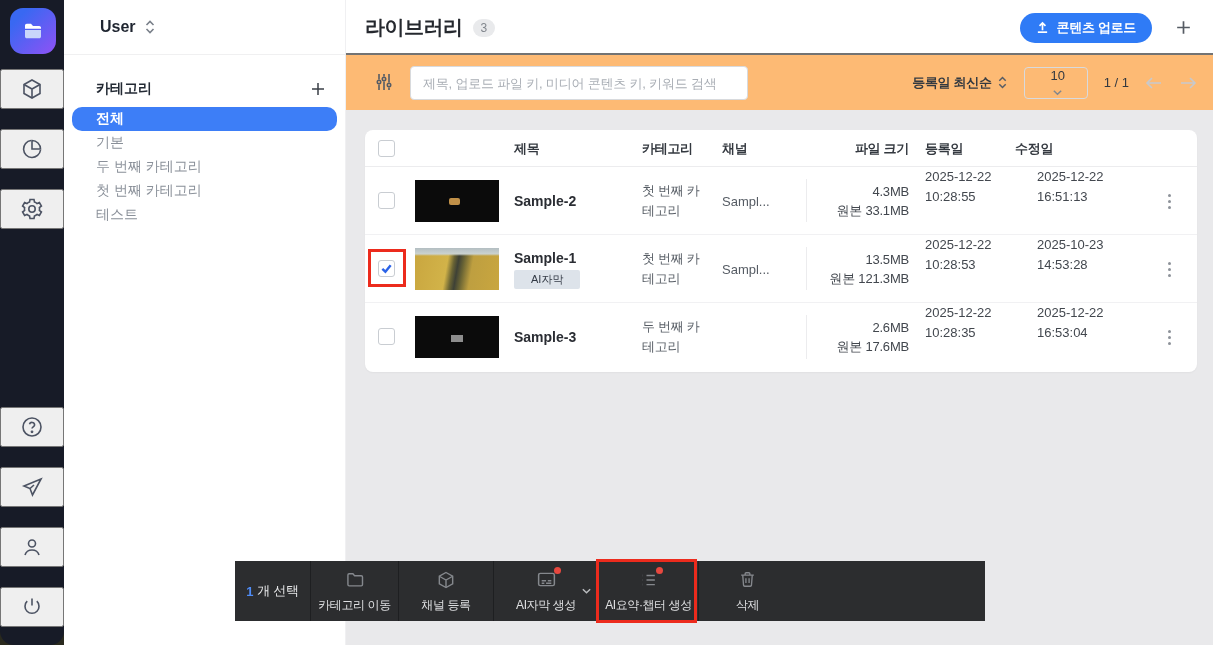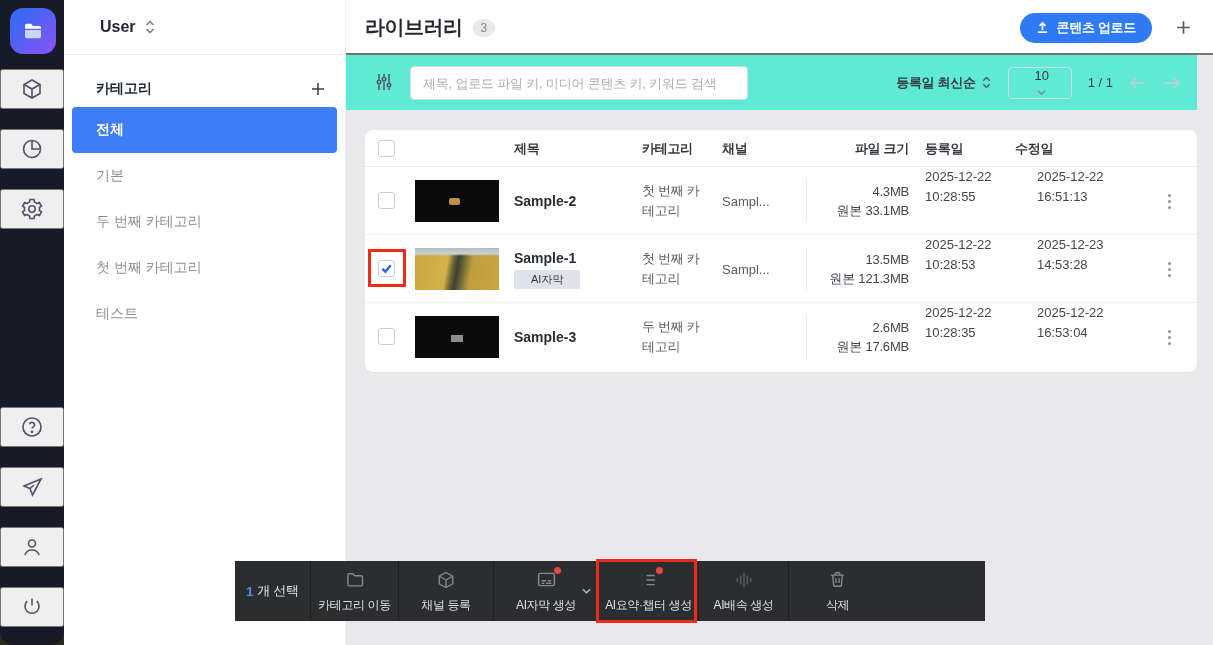--- a/index.html
+++ b/index.html
@@ -20,37 +20,37 @@
 
   
   .sidebar { position:absolute; left:64px; top:0; width:282px; height:645px; background:#FFFFFF; z-index:2;
           border-right:1px solid #F0F0F2; }
   .workspace { position:absolute; left:0; top:0; width:282px; height:55px; border-bottom:1px solid #F0F0F1;
           display:flex; align-items:center; padding-left:36px; gap:8px; }
   .workspace .ws-name { font-size:16px; font-weight:bold; color:#1F2530; }
   .cat-head { position:absolute; left:32px; right:18px; top:78px; height:22px; display:flex; align-items:center; justify-content:space-between; }
   .cat-title { font-size:14px; font-weight:bold; color:#232A34; }
   .cat-list { position:absolute; left:8px; right:8px; top:107px; }
-  .cat-item { height:46px; display:flex; align-items:center; padding-left:24px; font-size:14px; color:#8A9099;
-          border-radius:4px; cursor:pointer; }
+  .cat-item { height:24px; display:flex; align-items:center; padding-left:24px; font-size:14px; color:#8A9099;
+          border-radius:10px; cursor:pointer; }
   .cat-item.active { background:#3D7EF7; color:#FFFFFF; font-weight:bold; }
 
   
   .main-header { position:absolute; left:346px; right:0; top:0; height:55px; background:#FFF;
           border-bottom:2px solid #737373; z-index:1; }
   .page-title-wrap { position:absolute; left:19px; top:0; height:55px; display:flex; align-items:center; gap:10px; }
   .page-title { font-size:20px; font-weight:bold; color:#25282E; letter-spacing:-0.5px; }
   .count-badge { background:#E9EAEC; color:#82878E; font-size:12px; border-radius:10px; padding:2px 8px; }
   .header-actions { position:absolute; right:20px; top:0; height:55px; display:flex; align-items:center; gap:22px; }
   .upload-btn { height:30px; padding:0 16px; border-radius:16px; background:#2F7BF6; color:#FFF; border:none;
           font-size:13px; font-weight:bold; display:flex; align-items:center; gap:7px; cursor:pointer;
           font-family:inherit; letter-spacing:-0.3px;}
   .plus-btn { background:none; border:none; color:#555B63; cursor:pointer; display:flex; }
 
-  .toolbar { position:absolute; left:346px; right:16px; top:55px; height:55px; background:#5eead4; z-index:1; }
+  .toolbar { position:absolute; left:346px; right:0; top:55px; height:55px; background:#fdba74; z-index:1; }
   .filter-btn { position:absolute; left:28px; top:17px; color:#565C65; background:none; border:none; cursor:pointer; }
   .search-input { position:absolute; left:64px; top:11px; width:338px; height:34px; border:1px solid #D8DADD;
           border-radius:4px; font-size:13px; padding:0 12px; color:#333; outline:none; font-family:inherit; }
   .search-input::placeholder { color:#A8ADB4; letter-spacing:-0.2px; }
   .toolbar-right { position:absolute; right:16px; top:0; height:55px; display:flex; align-items:center; gap:16px; }
   .sort-ctrl { display:flex; align-items:center; gap:5px; font-size:13px; font-weight:bold; color:#333940; cursor:pointer; letter-spacing:-0.3px;}
   .size-select { width:64px; height:32px; border:1px solid #D8DADD; border-radius:4px; display:flex; align-items:center;
           justify-content:space-between; padding:0 10px 0 14px; font-size:13px; color:#333940; cursor:pointer;flex-direction:column; }
   .page-indicator { font-size:13px; color:#333940; }
   .pg-arrow { background:none; border:none; color:#C7C9CD; cursor:default; display:flex; }
@@ -317,21 +317,21 @@
       <div class="vdiv"></div>
       <div class="cell-size">
         <span>13.5MB</span>
         <span>원본 121.3MB</span>
       </div>
       <div class="cell-date cell-reg">
         <span>2025-12-22</span>
         <span>10:28:53</span>
       </div>
       <div class="cell-date cell-mod">
-        <span>2025-12-23</span>
+        <span>2025-10-23</span>
         <span>14:53:28</span>
       </div>
       <button class="kebab">
           <span></span>
           <span></span>
           <span></span>
         </button>
     </div>
 
     <div class="t-row" style="top:173px; border-bottom:none">
@@ -413,28 +413,20 @@
         <svg width="20" height="20" viewBox="0 0 24 24" fill="none" stroke="currentColor" stroke-width="1.7">
           <path d="M9 6.5h10M9 12h10M9 17.5h10"></path>
           <path d="M4.5 6.5h.2M4.5 12h.2M4.5 17.5h.2" stroke-width="2.4"></path>
         </svg>
         <span class="ab-dot"></span>
       </span>
       <span class="ab-label">AI요약·챕터 생성</span>
       <span class="anno anno-action"></span>
     </div>
 
-    <div class="ab-cell ab-item" style="width:90px">
-      <span class="ab-icon dim">
-        <svg width="20" height="20" viewBox="0 0 24 24" fill="none" stroke="currentColor" stroke-width="1.7">
-          <path d="M4 10v4M8 7v10M12 4v16M16 7v10M20 10v4"></path>
-        </svg>
-      </span>
-      <span class="ab-label">AI배속 생성</span>
-    </div>
 
 
     <div class="ab-cell ab-item" style="width:98px">
       <span class="ab-icon">
         <svg width="19" height="19" viewBox="0 0 24 24" fill="none" stroke="currentColor" stroke-width="1.7">
           <path d="M4 6.5h16M9 6.5V4.8c0-.7.6-1.3 1.3-1.3h3.4c.7 0 1.3.6 1.3 1.3v1.7"></path>
           <path d="M6 6.5l1 12.7c.1.7.6 1.3 1.3 1.3h7.4c.7 0 1.2-.6 1.3-1.3l1-12.7"></path>
           <path d="M10 10.5v6M14 10.5v6"></path>
         </svg>
       </span>

